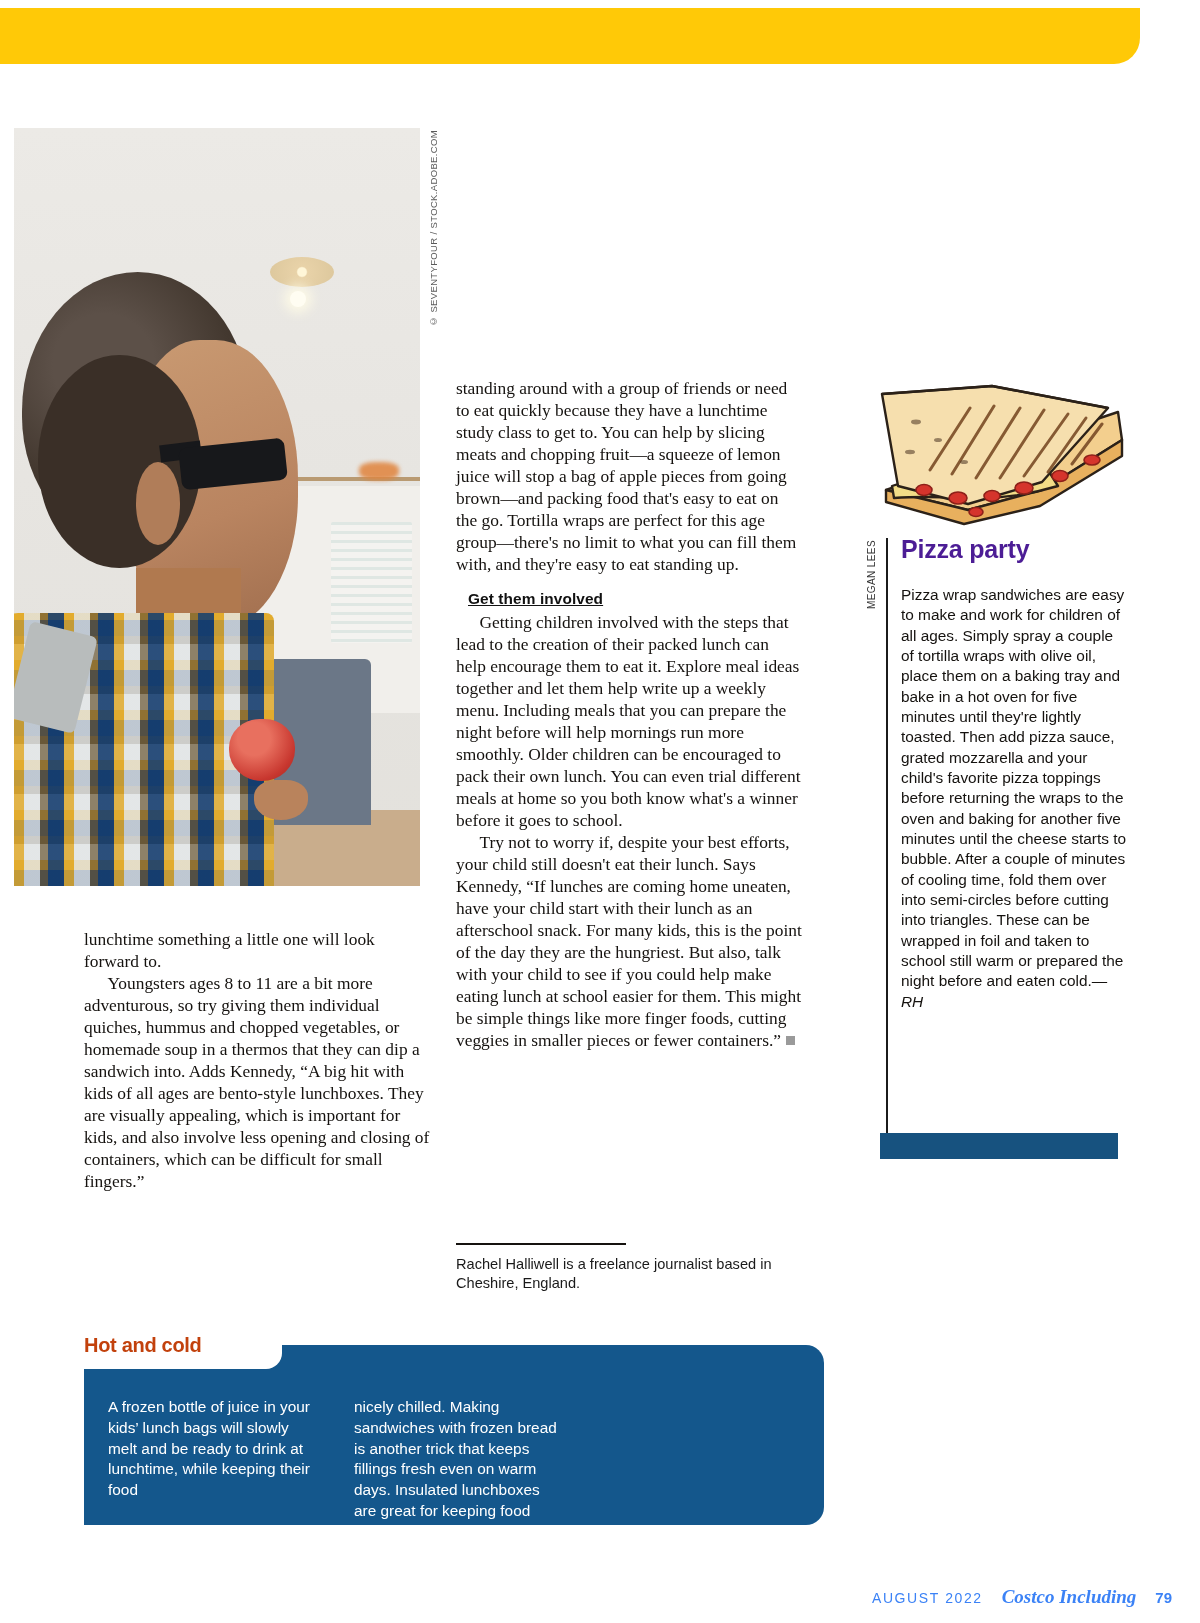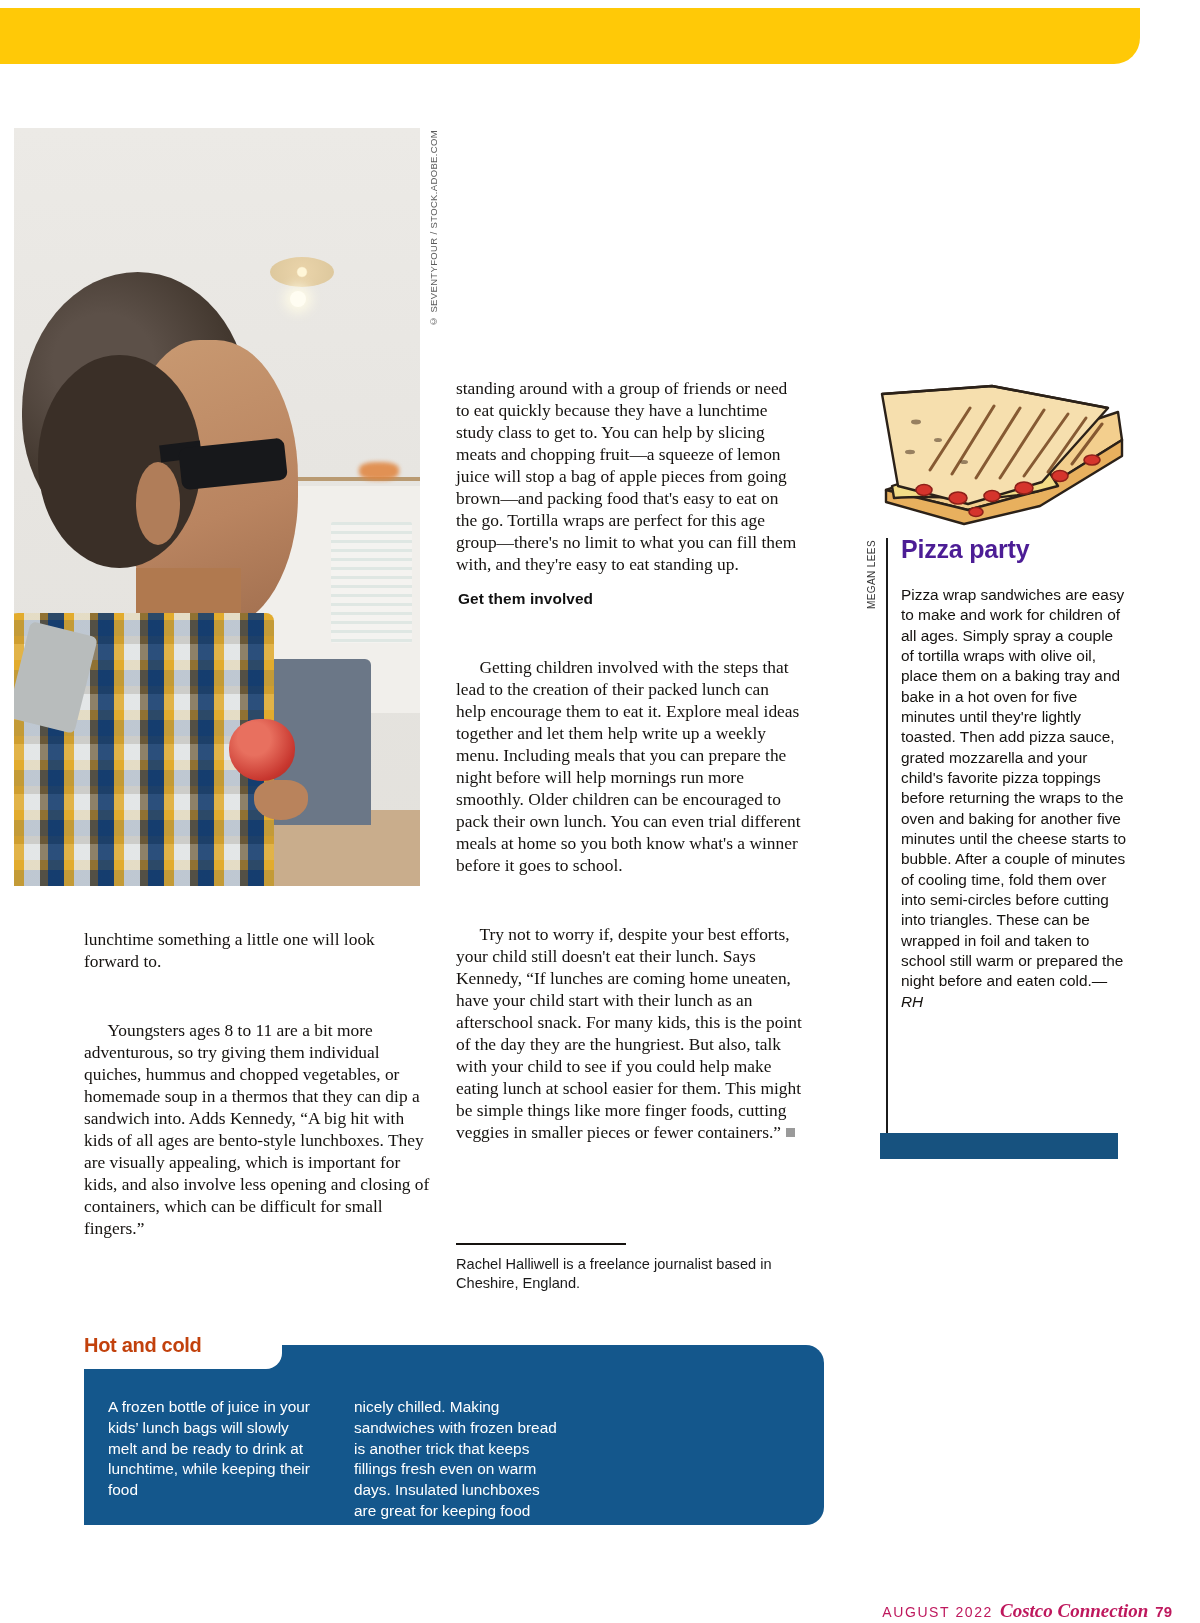--- a/index.html
+++ b/index.html
@@ -54,26 +54,26 @@
   .ph-hand{position:absolute;left:59%;top:86%;width:54px;height:40px;border-radius:40% 40% 50% 50%;background:#b9835c;}
   .credit{
     position:absolute;left:428px;top:130px;
     font-family:"Liberation Sans", sans-serif;font-size:9.5px;letter-spacing:.35px;color:#5b5b5b;
     writing-mode:vertical-rl;transform:rotate(180deg);white-space:nowrap;
   }
 
   
   .col{position:absolute;font-family:"Liberation Serif", serif;font-size:17.4px;line-height:1.265;color:#15120f;text-align:left;}
   .col p{margin:0;}
-  .col p.ind{text-indent:1.35em;margin-top:47px;}
+  .col p.ind{text-indent:1.35em;}
   #col-left{left:84px;top:928px;width:346px;}
   #col-mid{left:456px;top:377px;width:346px;}
   .subhead{
     font-family:"Liberation Sans", sans-serif;font-weight:bold;font-size:15.4px;color:#111;
-    margin:14px 0 2px 2px;letter-spacing:.1px;
+    margin:14px 0 2px 12px;letter-spacing:.1px;text-decoration:underline;
   }
   .endmark{display:inline-block;width:9px;height:9px;background:#9a9a9a;margin-left:5px;vertical-align:1px;}
   .rule{position:absolute;left:456px;top:1243px;width:170px;height:2px;background:#15120f;}
   .byline{
     position:absolute;left:456px;top:1255px;width:330px;
     font-family:"Liberation Sans", sans-serif;font-size:14.6px;line-height:1.3;color:#1a1a1a;
   }
 
   
   .pizza-art{position:absolute;left:872px;top:378px;width:256px;height:150px;}
@@ -111,22 +111,22 @@
     position:absolute;left:108px;top:1397px;width:700px;
     display:flex;gap:38px;
     font-family:"Liberation Sans", sans-serif;font-size:15.4px;line-height:1.35;color:#ffffff;
   }
   .hc-cols div{width:208px;}
   .hc-cols i{font-style:italic;}
 
   
   .footer{
     position:absolute;right:28px;top:1586px;
-    font-family:"Liberation Sans", sans-serif;font-size:14px;letter-spacing:1.6px;color:#be185d;
-    display:flex;align-items:baseline;gap:7px;margin-top:14px;
+    font-family:"Liberation Sans", sans-serif;font-size:14px;letter-spacing:1.6px;color:#3b82f6;
+    display:flex;align-items:baseline;gap:19px;
   }
   .footer .mag{font-family:"Liberation Serif", serif;font-style:italic;font-weight:bold;font-size:19px;letter-spacing:0;}
   .footer .pg{font-family:"Liberation Sans", sans-serif;font-weight:bold;font-size:15px;letter-spacing:0;}
 </style>
 </head>
 <body>
 
 <div class="banner"></div>
 
 <div class="photo">
@@ -215,15 +215,15 @@
 <div class="hc-box"></div>
 <div class="hc-notch"></div>
 <div class="hc-title">Hot and cold</div>
 <div class="hc-cols">
   <div>A frozen bottle of juice in your kids’ lunch bags will slowly melt and be ready to drink at lunchtime, while keeping their food</div>
   <div>nicely chilled. Making sandwiches with frozen bread is another trick that keeps fillings fresh even on warm days. Insulated lunchboxes are great for keeping food warm or, if</div>
 </div>
 
 <div class="footer">
   <span>AUGUST 2022</span>
-  <span class="mag">Costco Connection</span>
+  <span class="mag">Costco Including</span>
   <span class="pg">79</span>
 </div>
 
 </body></html>

